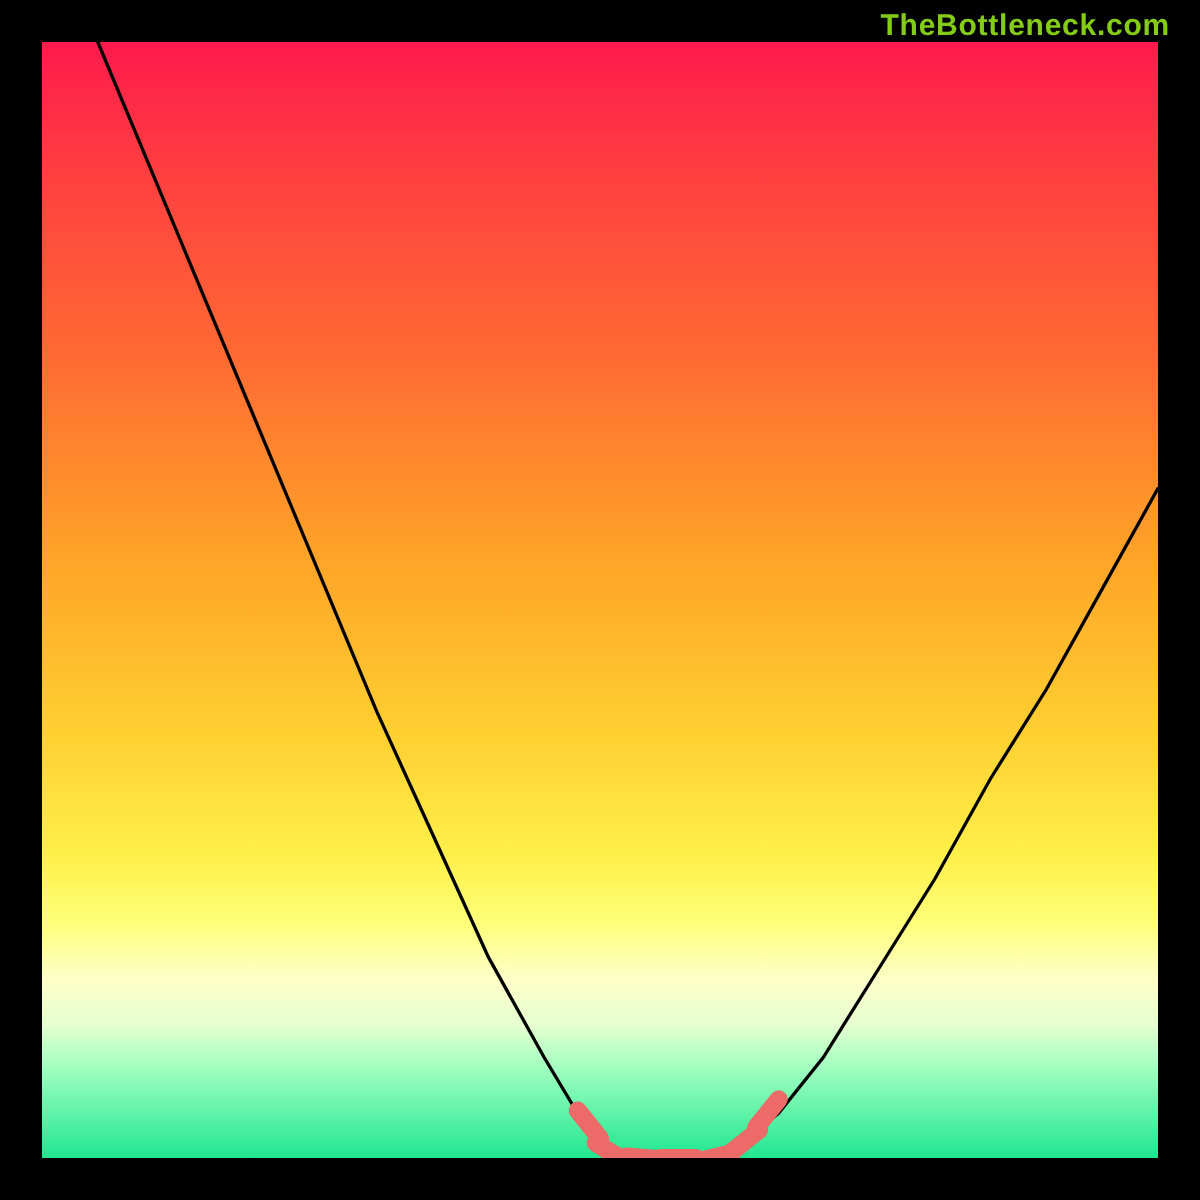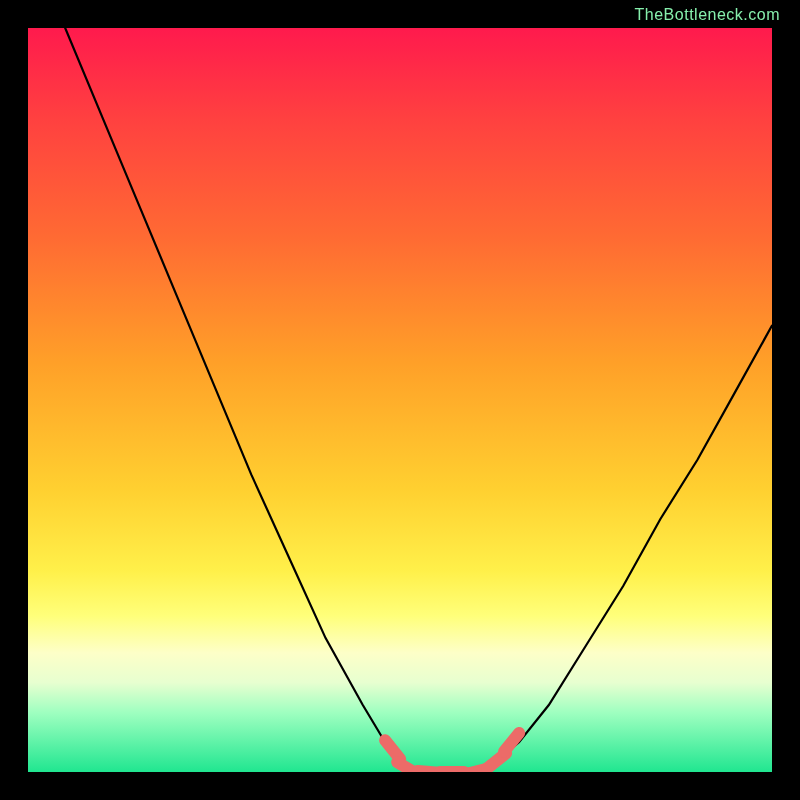--- a/index.html
+++ b/index.html
@@ -37,23 +37,23 @@
       #fdffc8 84%,
       #e7ffd0 88%,
       #9fffc0 92%,
       #20e690 100%
     );
   }
   .watermark {
     position: absolute;
     top: 6px;
     right: 20px;
-    color: #86efac;
-    font-size: 16px;
-    font-weight: 400;
+    color: #84cc16;
+    font-size: 20px;
+    font-weight: 700;
     letter-spacing: 0.5px;
     user-select: none;
   }
   svg.curve {
     position: absolute;
     left: 0;
     top: 0;
     width: 744px;
     height: 744px;
   }

